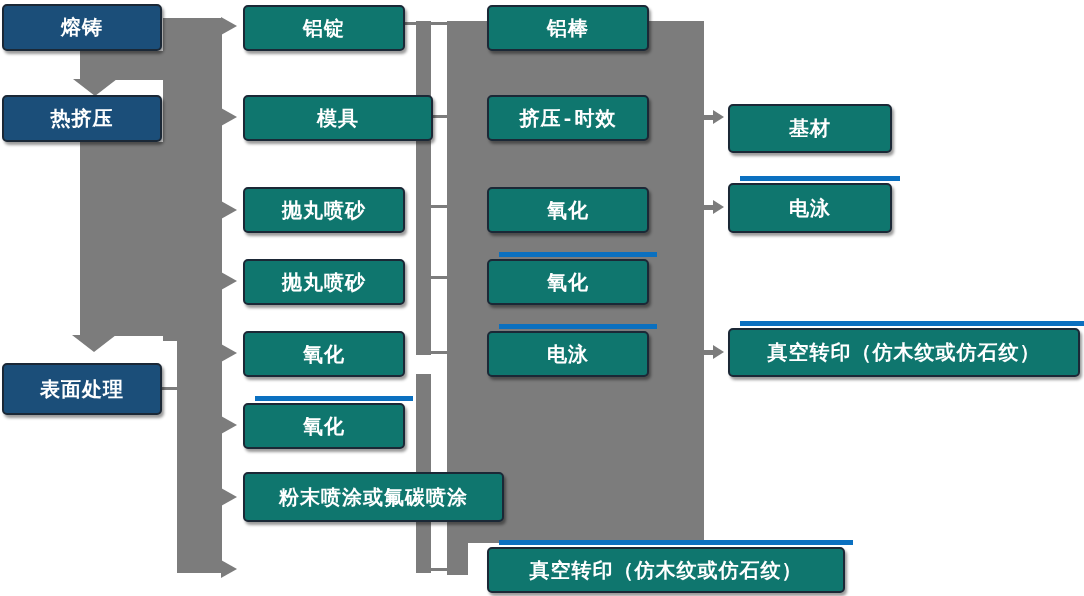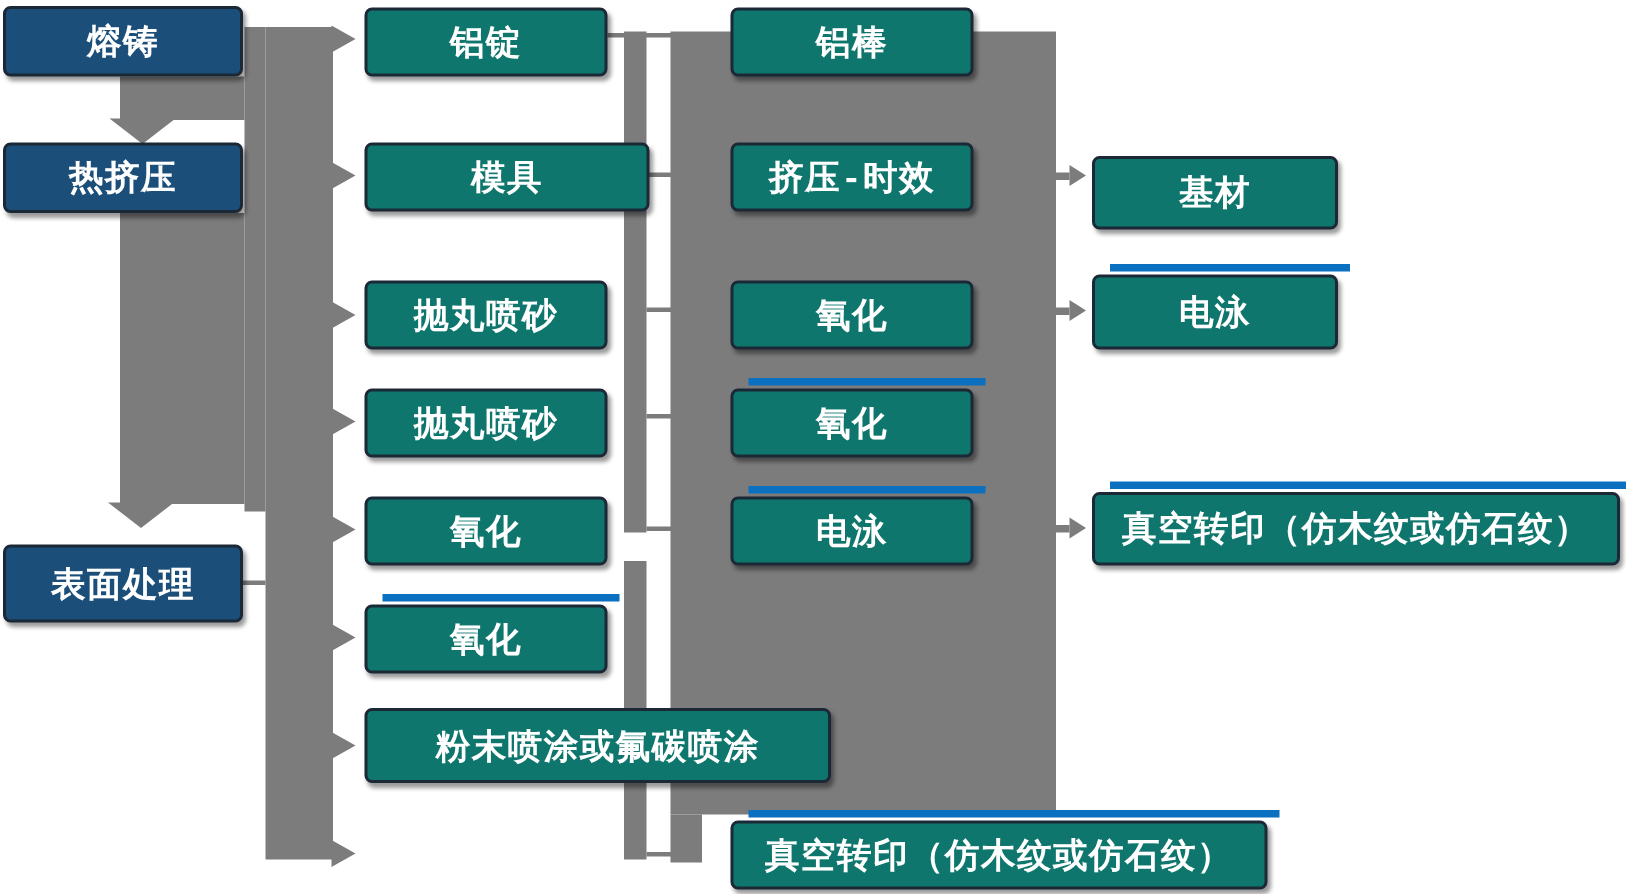--- a/index.html
+++ b/index.html
@@ -17,21 +17,21 @@
     border-left:22px solid transparent;border-right:22px solid transparent;
     border-top:17px solid #7C7C7C;}
   .stem{position:absolute;background:#7C7C7C;height:5px;z-index:1;}
   .tri-sm{position:absolute;width:0;height:0;z-index:1;
     border-top:7px solid transparent;border-bottom:7px solid transparent;
     border-left:11px solid #7C7C7C;}
   
   .node{
     position:absolute;z-index:3;box-sizing:border-box;
     display:flex;align-items:center;justify-content:center;
-    color:#ffffff;font-size:23px;font-weight:bold;letter-spacing:1px;
+    color:#ffffff;font-size:20px;font-weight:bold;letter-spacing:1px;
     border:2px solid #1B2836;border-radius:5px;
     box-shadow:2px 3px 3px rgba(0,0,0,0.40);
     white-space:nowrap;
   }
   .azure{background:#0f766e;}
   .navy{background:#1B4E79;}
   
   .hl::before{
     content:"";position:absolute;left:10px;top:-9px;height:5px;width:100%;
     background:#0B70C0;z-index:-1;
@@ -81,21 +81,21 @@
   <div class="node navy" style="left:2px;top:4px;width:160px;height:47px;">熔铸</div>
   <div class="node navy" style="left:2px;top:95px;width:160px;height:47px;">热挤压</div>
   <div class="node navy" style="left:2px;top:363px;width:160px;height:52px;">表面处理</div>
 
   <div class="node azure" style="left:243px;top:5px;width:162px;height:46px;">铝锭</div>
   <div class="node azure" style="left:243px;top:95px;width:190px;height:46px;">模具</div>
   <div class="node azure" style="left:243px;top:187px;width:162px;height:46px;">抛丸喷砂</div>
   <div class="node azure" style="left:243px;top:259px;width:162px;height:46px;">抛丸喷砂</div>
   <div class="node azure" style="left:243px;top:331px;width:162px;height:46px;">氧化</div>
   <div class="node azure hl" style="left:243px;top:403px;width:162px;height:46px;">氧化</div>
-  <div class="node azure" style="left:243px;top:472px;width:311px;height:50px;">粉末喷涂或氟碳喷涂</div>
+  <div class="node azure" style="left:243px;top:472px;width:261px;height:50px;">粉末喷涂或氟碳喷涂</div>
 
   <div class="node azure" style="left:487px;top:5px;width:162px;height:46px;">铝棒</div>
   <div class="node azure" style="left:487px;top:95px;width:162px;height:46px;font-family:Liberation Mono, monospace;">挤压-时效</div>
   <div class="node azure" style="left:487px;top:187px;width:162px;height:46px;">氧化</div>
   <div class="node azure hl" style="left:487px;top:259px;width:162px;height:46px;">氧化</div>
   <div class="node azure hl" style="left:487px;top:331px;width:162px;height:46px;">电泳</div>
   <div class="node azure hl" style="left:487px;top:547px;width:358px;height:46px;">真空转印（仿木纹或仿石纹）</div>
 
   <div class="node azure" style="left:728px;top:93px;width:164px;height:49px;margin-top:11px;">基材</div>
   <div class="node azure hl" style="left:728px;top:183px;width:164px;height:50px;">电泳</div>

